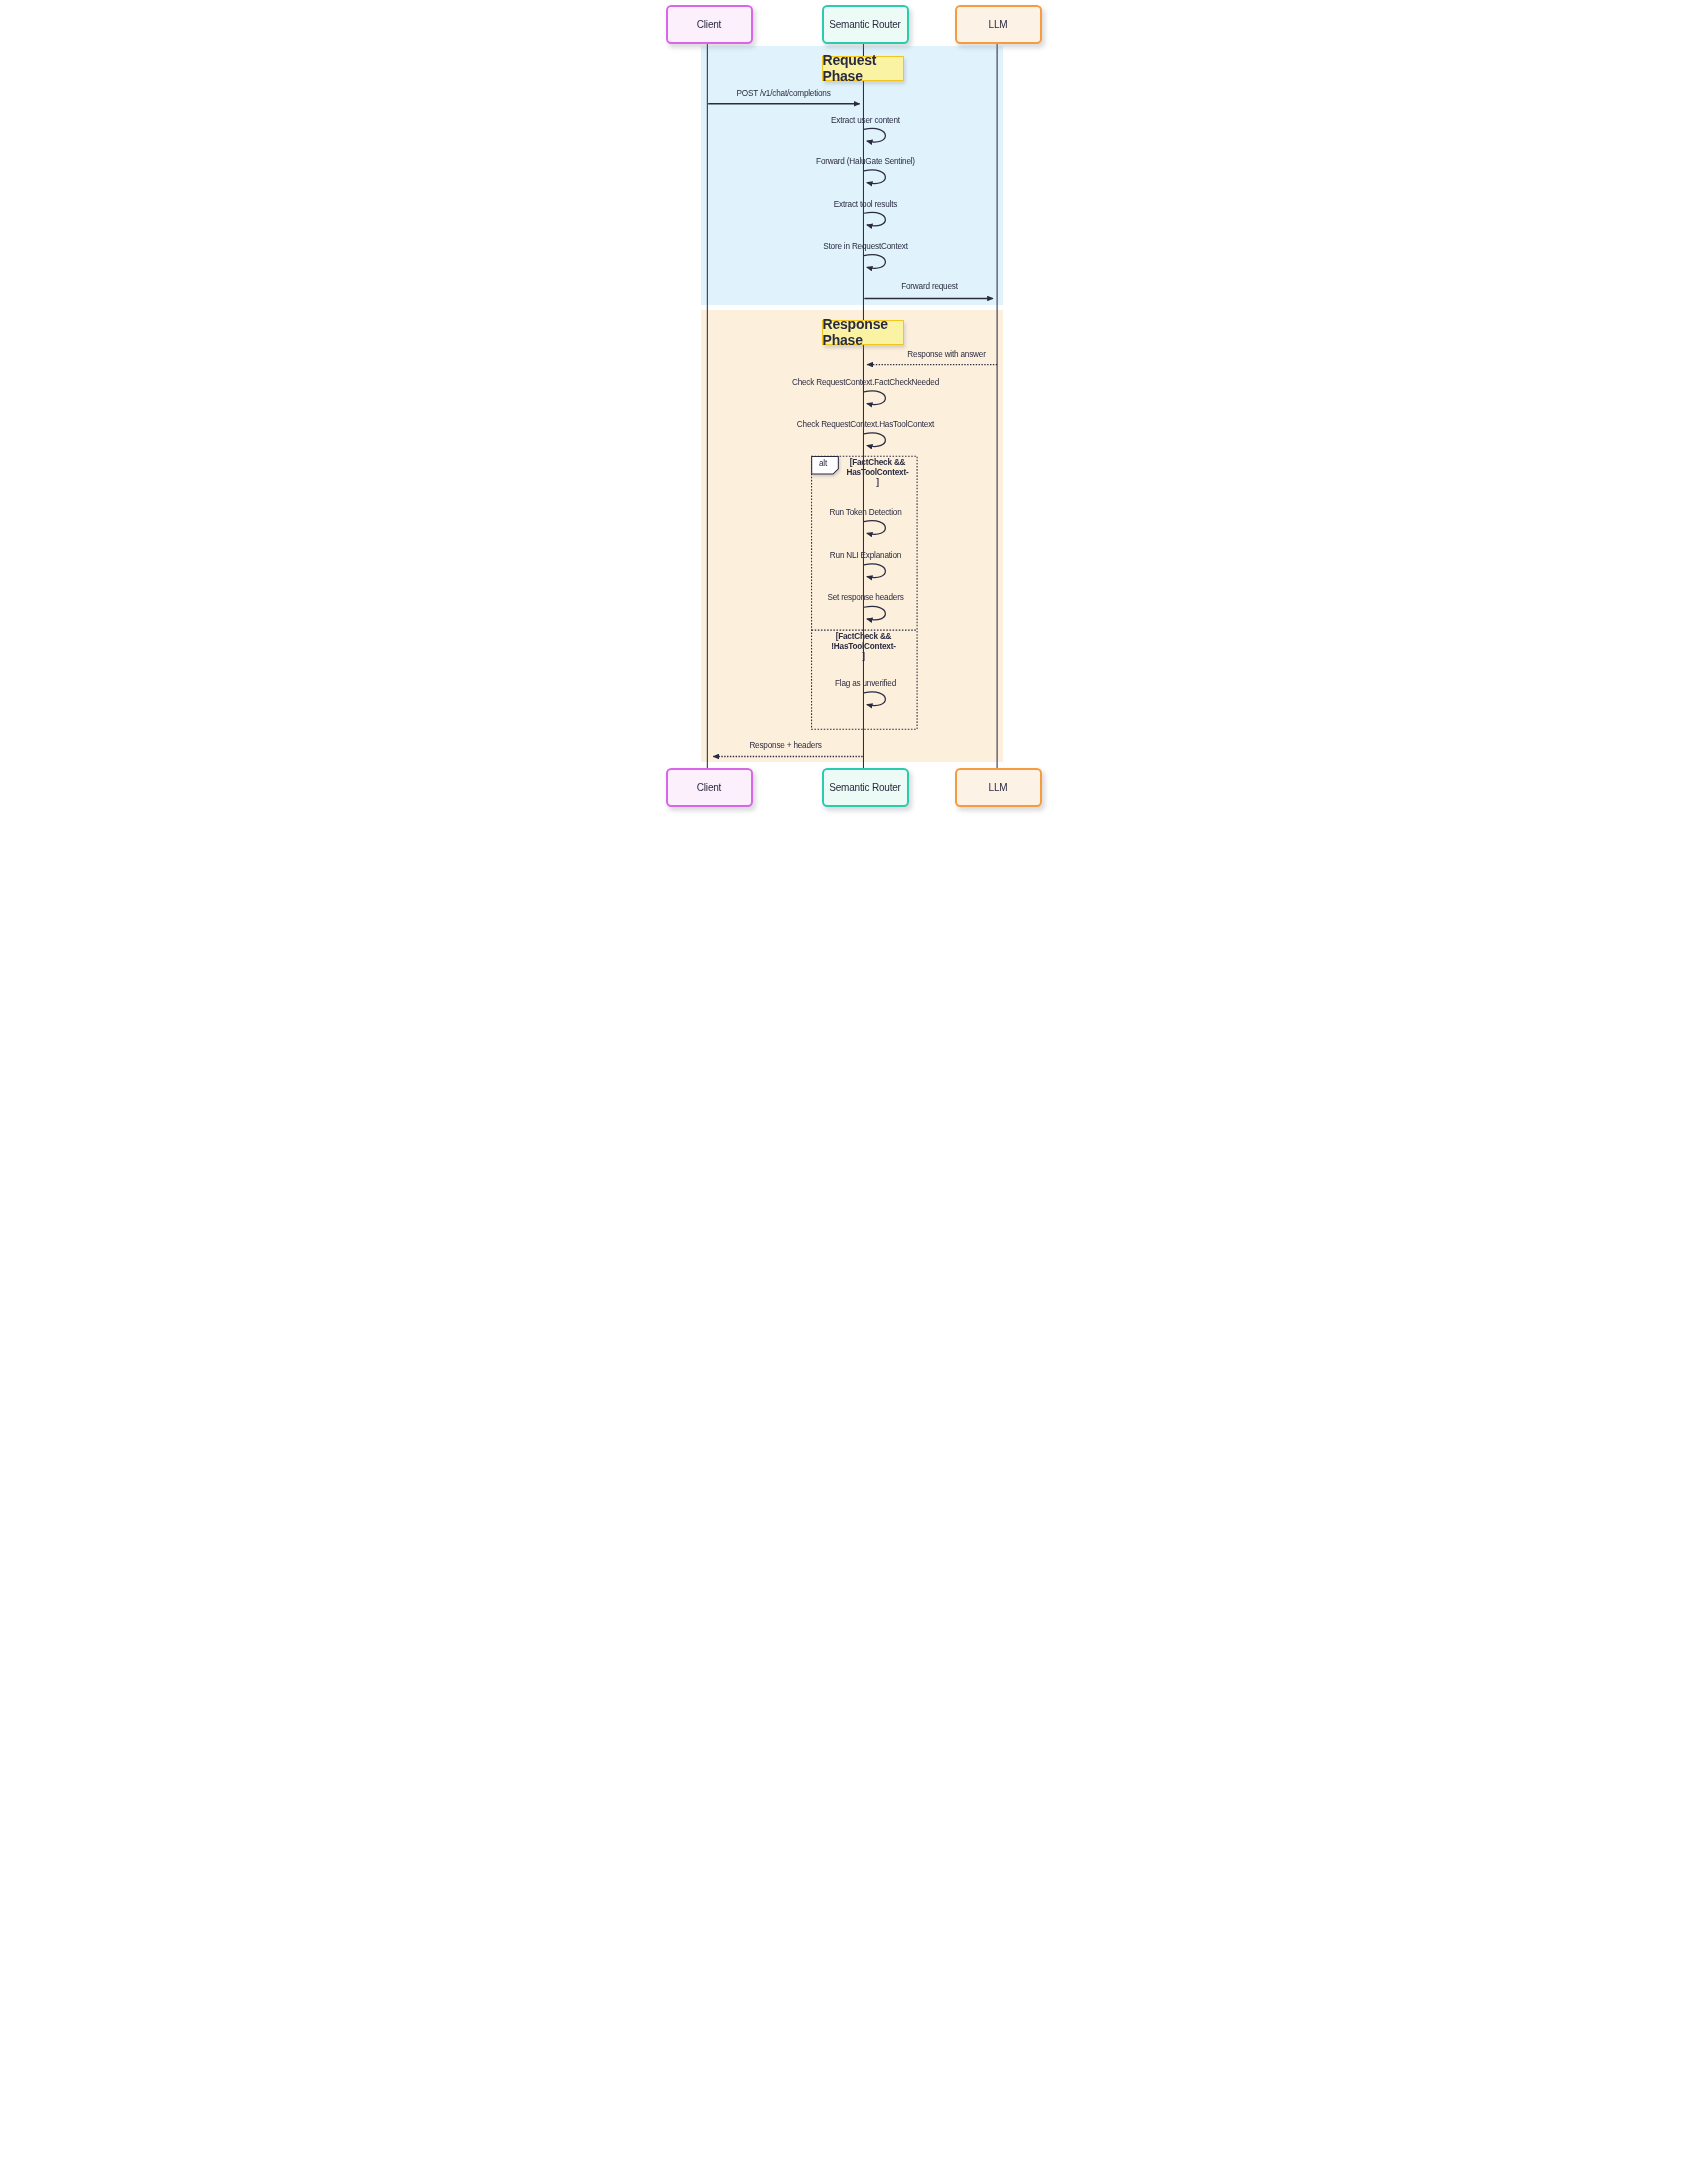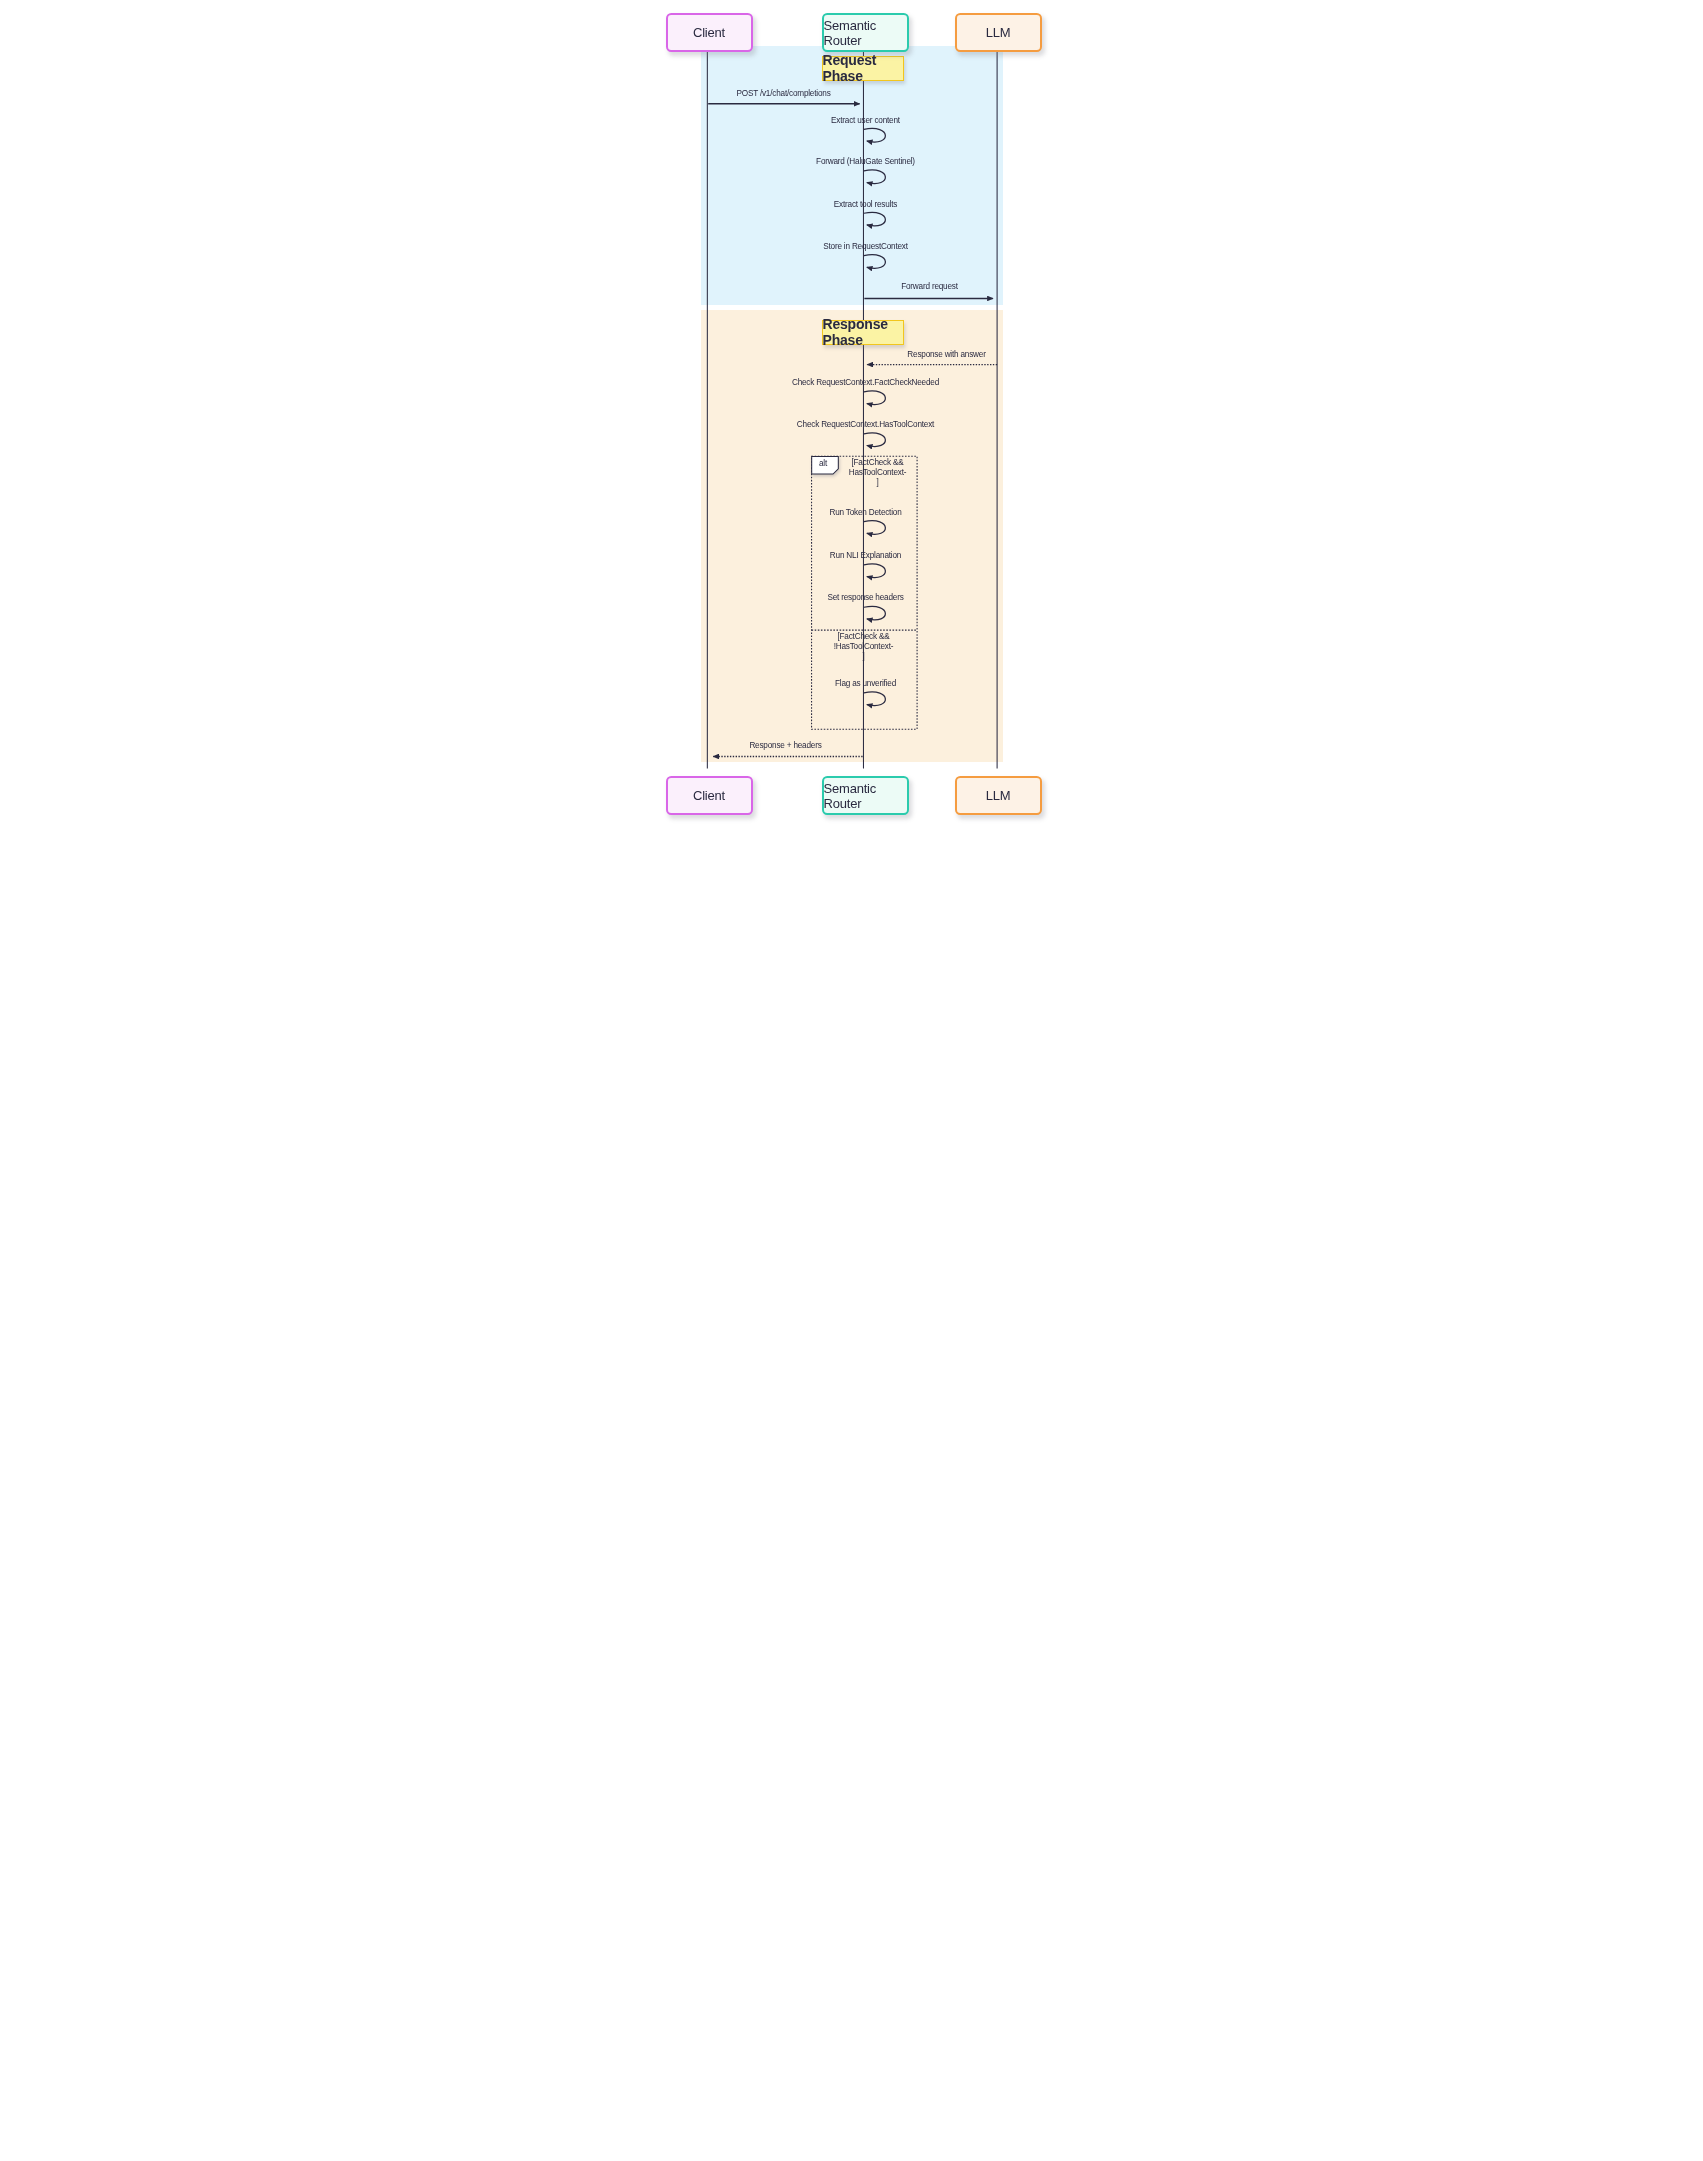--- a/index.html
+++ b/index.html
@@ -16,32 +16,32 @@
   .lifeline{stroke:var(--line);stroke-width:2.4;}
   .msgline{stroke:var(--line);stroke-width:3.4;}
   .msgline.dashed{stroke-dasharray:3.2 3.4;}
   .loop{stroke:var(--line);stroke-width:2.9;fill:none;}
   .altgeom{stroke:var(--line);stroke-width:2.5;fill:none;stroke-dasharray:3.6 3.6;}
 
   
   .msg{position:absolute;z-index:4;transform:translate(-50%,-50%);white-space:nowrap;
        color:var(--line);font-size:8.2px;letter-spacing:-0.2px;}
   .guard{position:absolute;z-index:4;transform:translateX(-50%);text-align:center;
-         color:var(--line);font-size:8.2px;line-height:10.2px;letter-spacing:-0.2px;white-space:nowrap;}
+         color:var(--line);font-size:8.2px;line-height:10.2px;letter-spacing:-0.2px;white-space:nowrap;font-weight:bold;}
 
   
   .note{position:absolute;z-index:4;display:flex;align-items:center;justify-content:center;
         background:var(--note_fill);border:1.3px solid var(--note_border);border-radius:0;
         color:var(--line);font-size:14px;font-weight:bold;letter-spacing:-0.2px;
         box-shadow:2.2px 3px 3.5px rgba(130,130,140,0.30);}
 
   
   .actor{position:absolute;z-index:5;width:83px;height:35px;display:flex;align-items:center;justify-content:center;
-         border-radius:5.2px;font-size:13px;color:var(--line);letter-spacing:-0.2px;
-         box-shadow:2.6px 3.9px 4.3px rgba(130,130,140,0.28);margin-top:8px;}
+         border-radius:5.2px;font-size:10px;color:var(--line);letter-spacing:-0.2px;
+         box-shadow:2.6px 3.9px 4.3px rgba(130,130,140,0.28);}
   .actor.client{background:var(--client_fill);border:2.2px solid var(--client_border);}
   .actor.router{background:var(--router_fill);border:2.2px solid var(--router_border);}
   .actor.llm{background:var(--llm_fill);border:2.2px solid var(--llm_border);}
 
   
   .alt-label{position:absolute;z-index:4;width:28px;height:18.6px;}
   .alt-label svg{position:absolute;left:0;top:0;filter:drop-shadow(1.7px 2.2px 1.7px rgba(130,130,140,0.35));}
   .alt-label polygon{fill:#ffffff;stroke:var(--line);stroke-width:2.4;}
   .alt-label span{position:absolute;left:0;top:0;width:25px;height:14px;display:flex;align-items:center;justify-content:center;
                   color:var(--line);font-size:8.2px;letter-spacing:-0.2px;}

